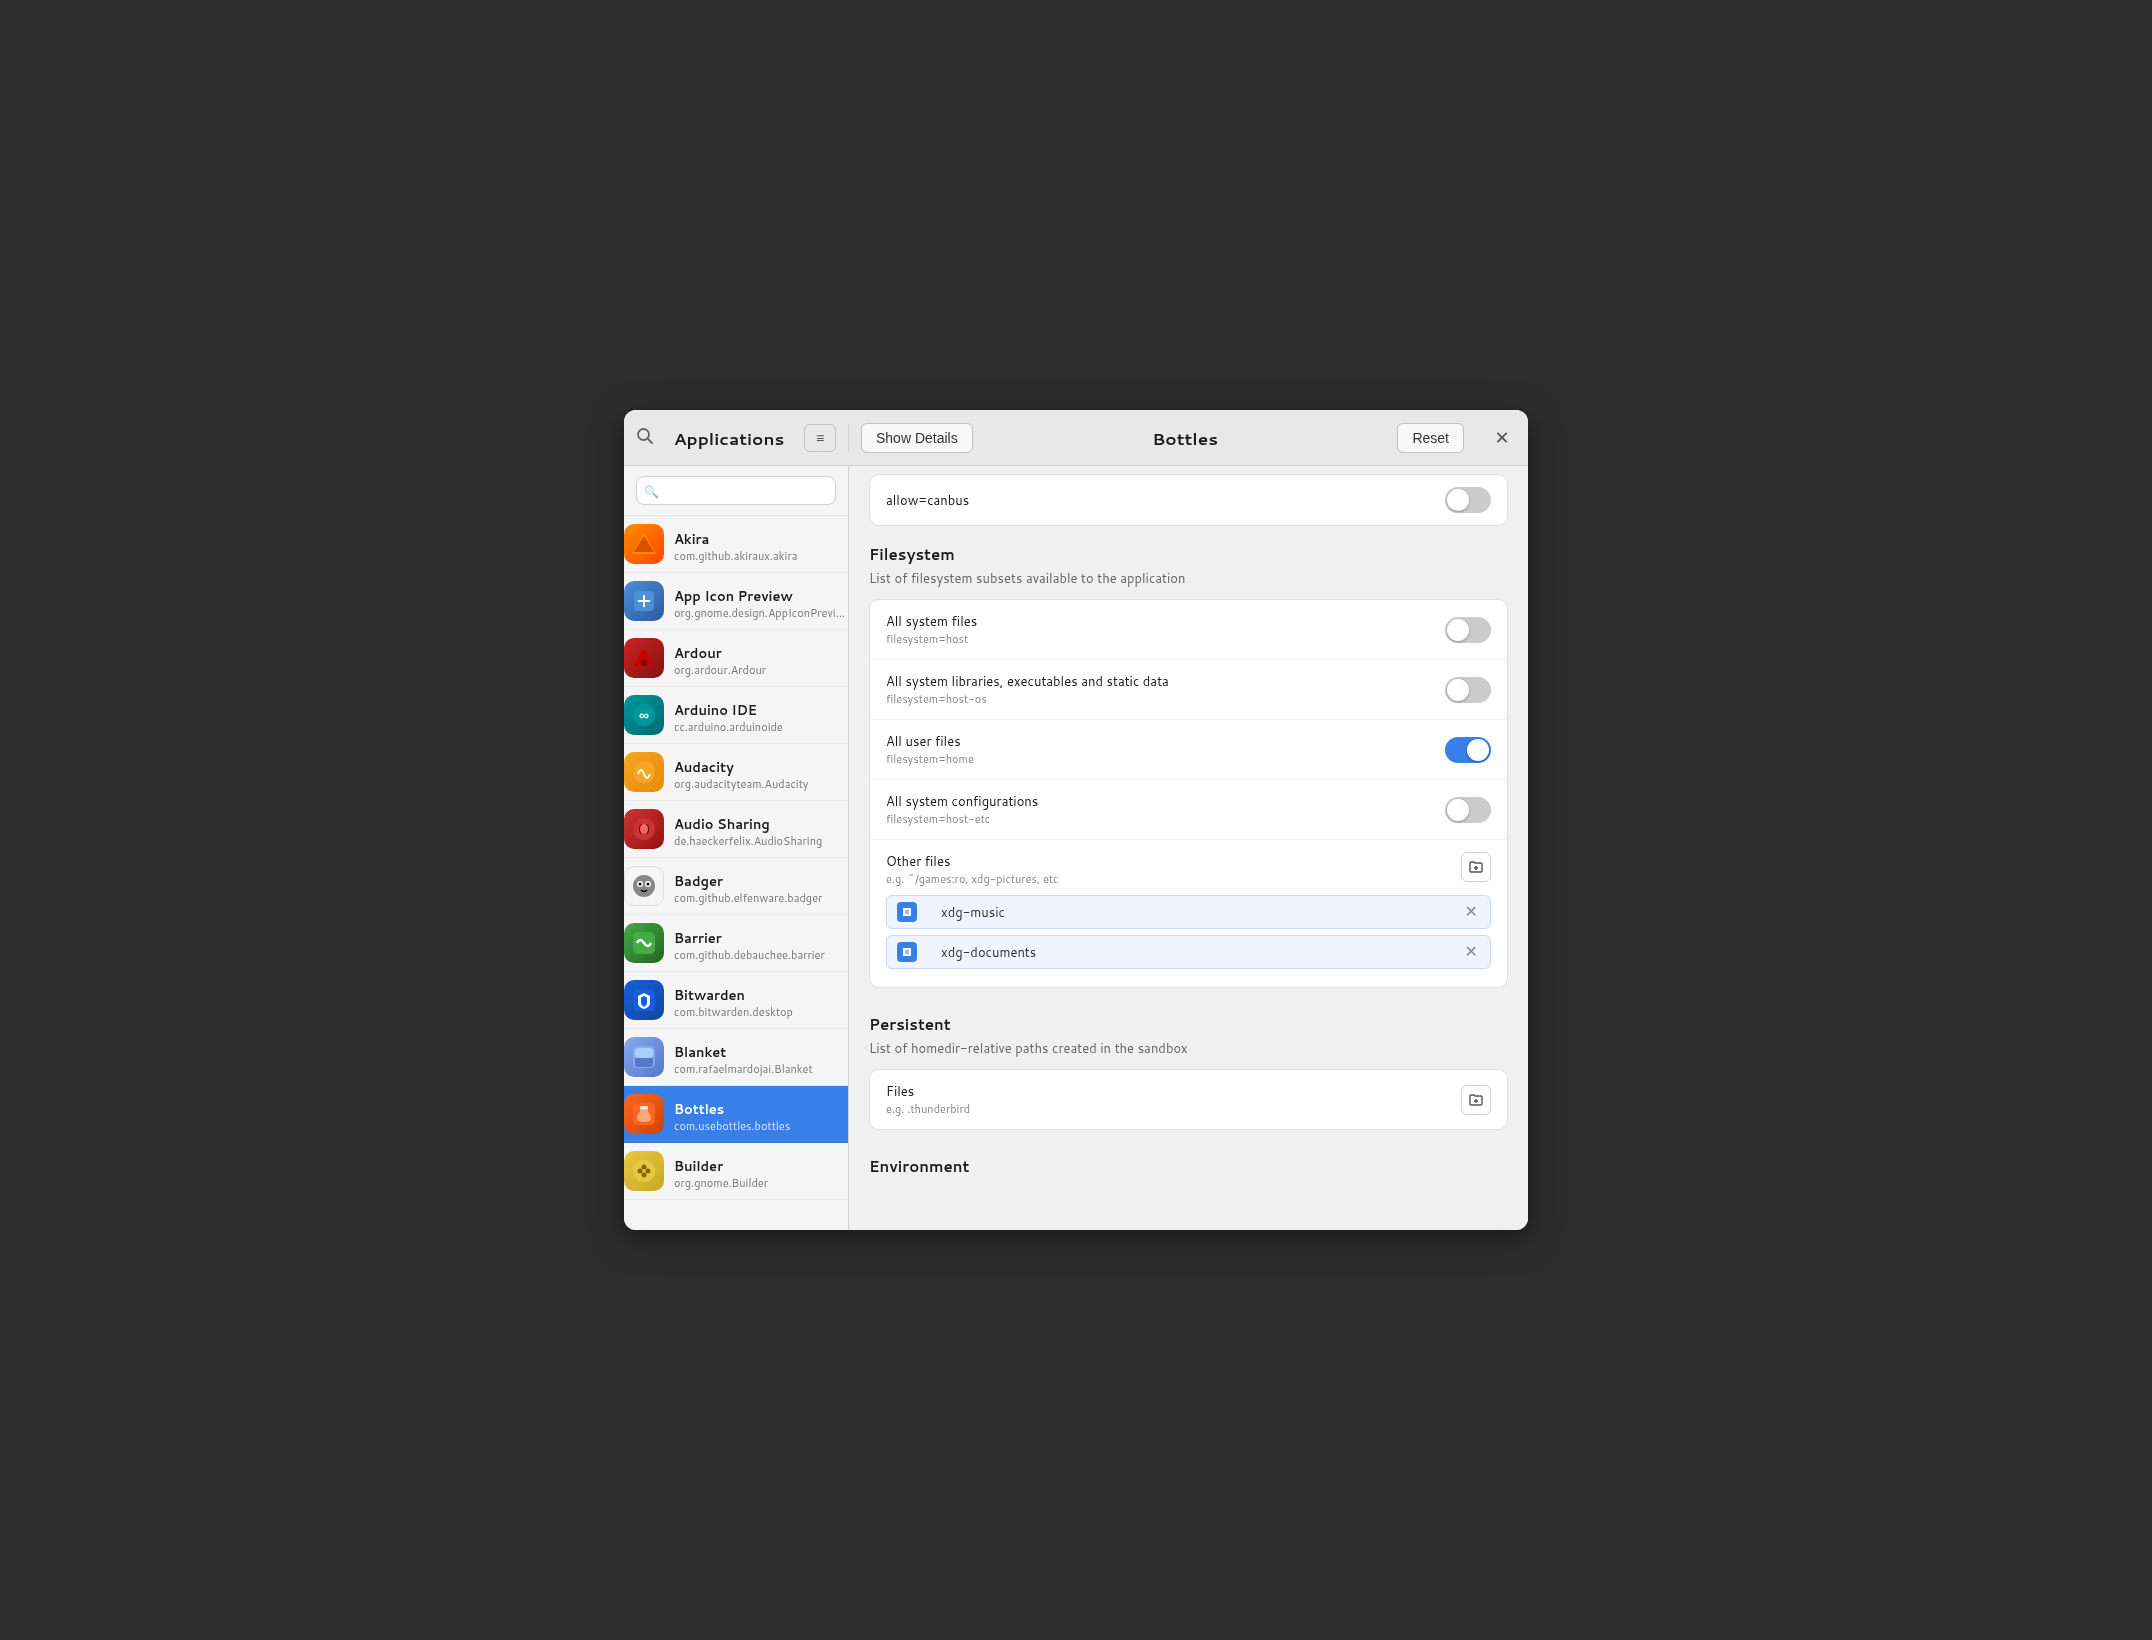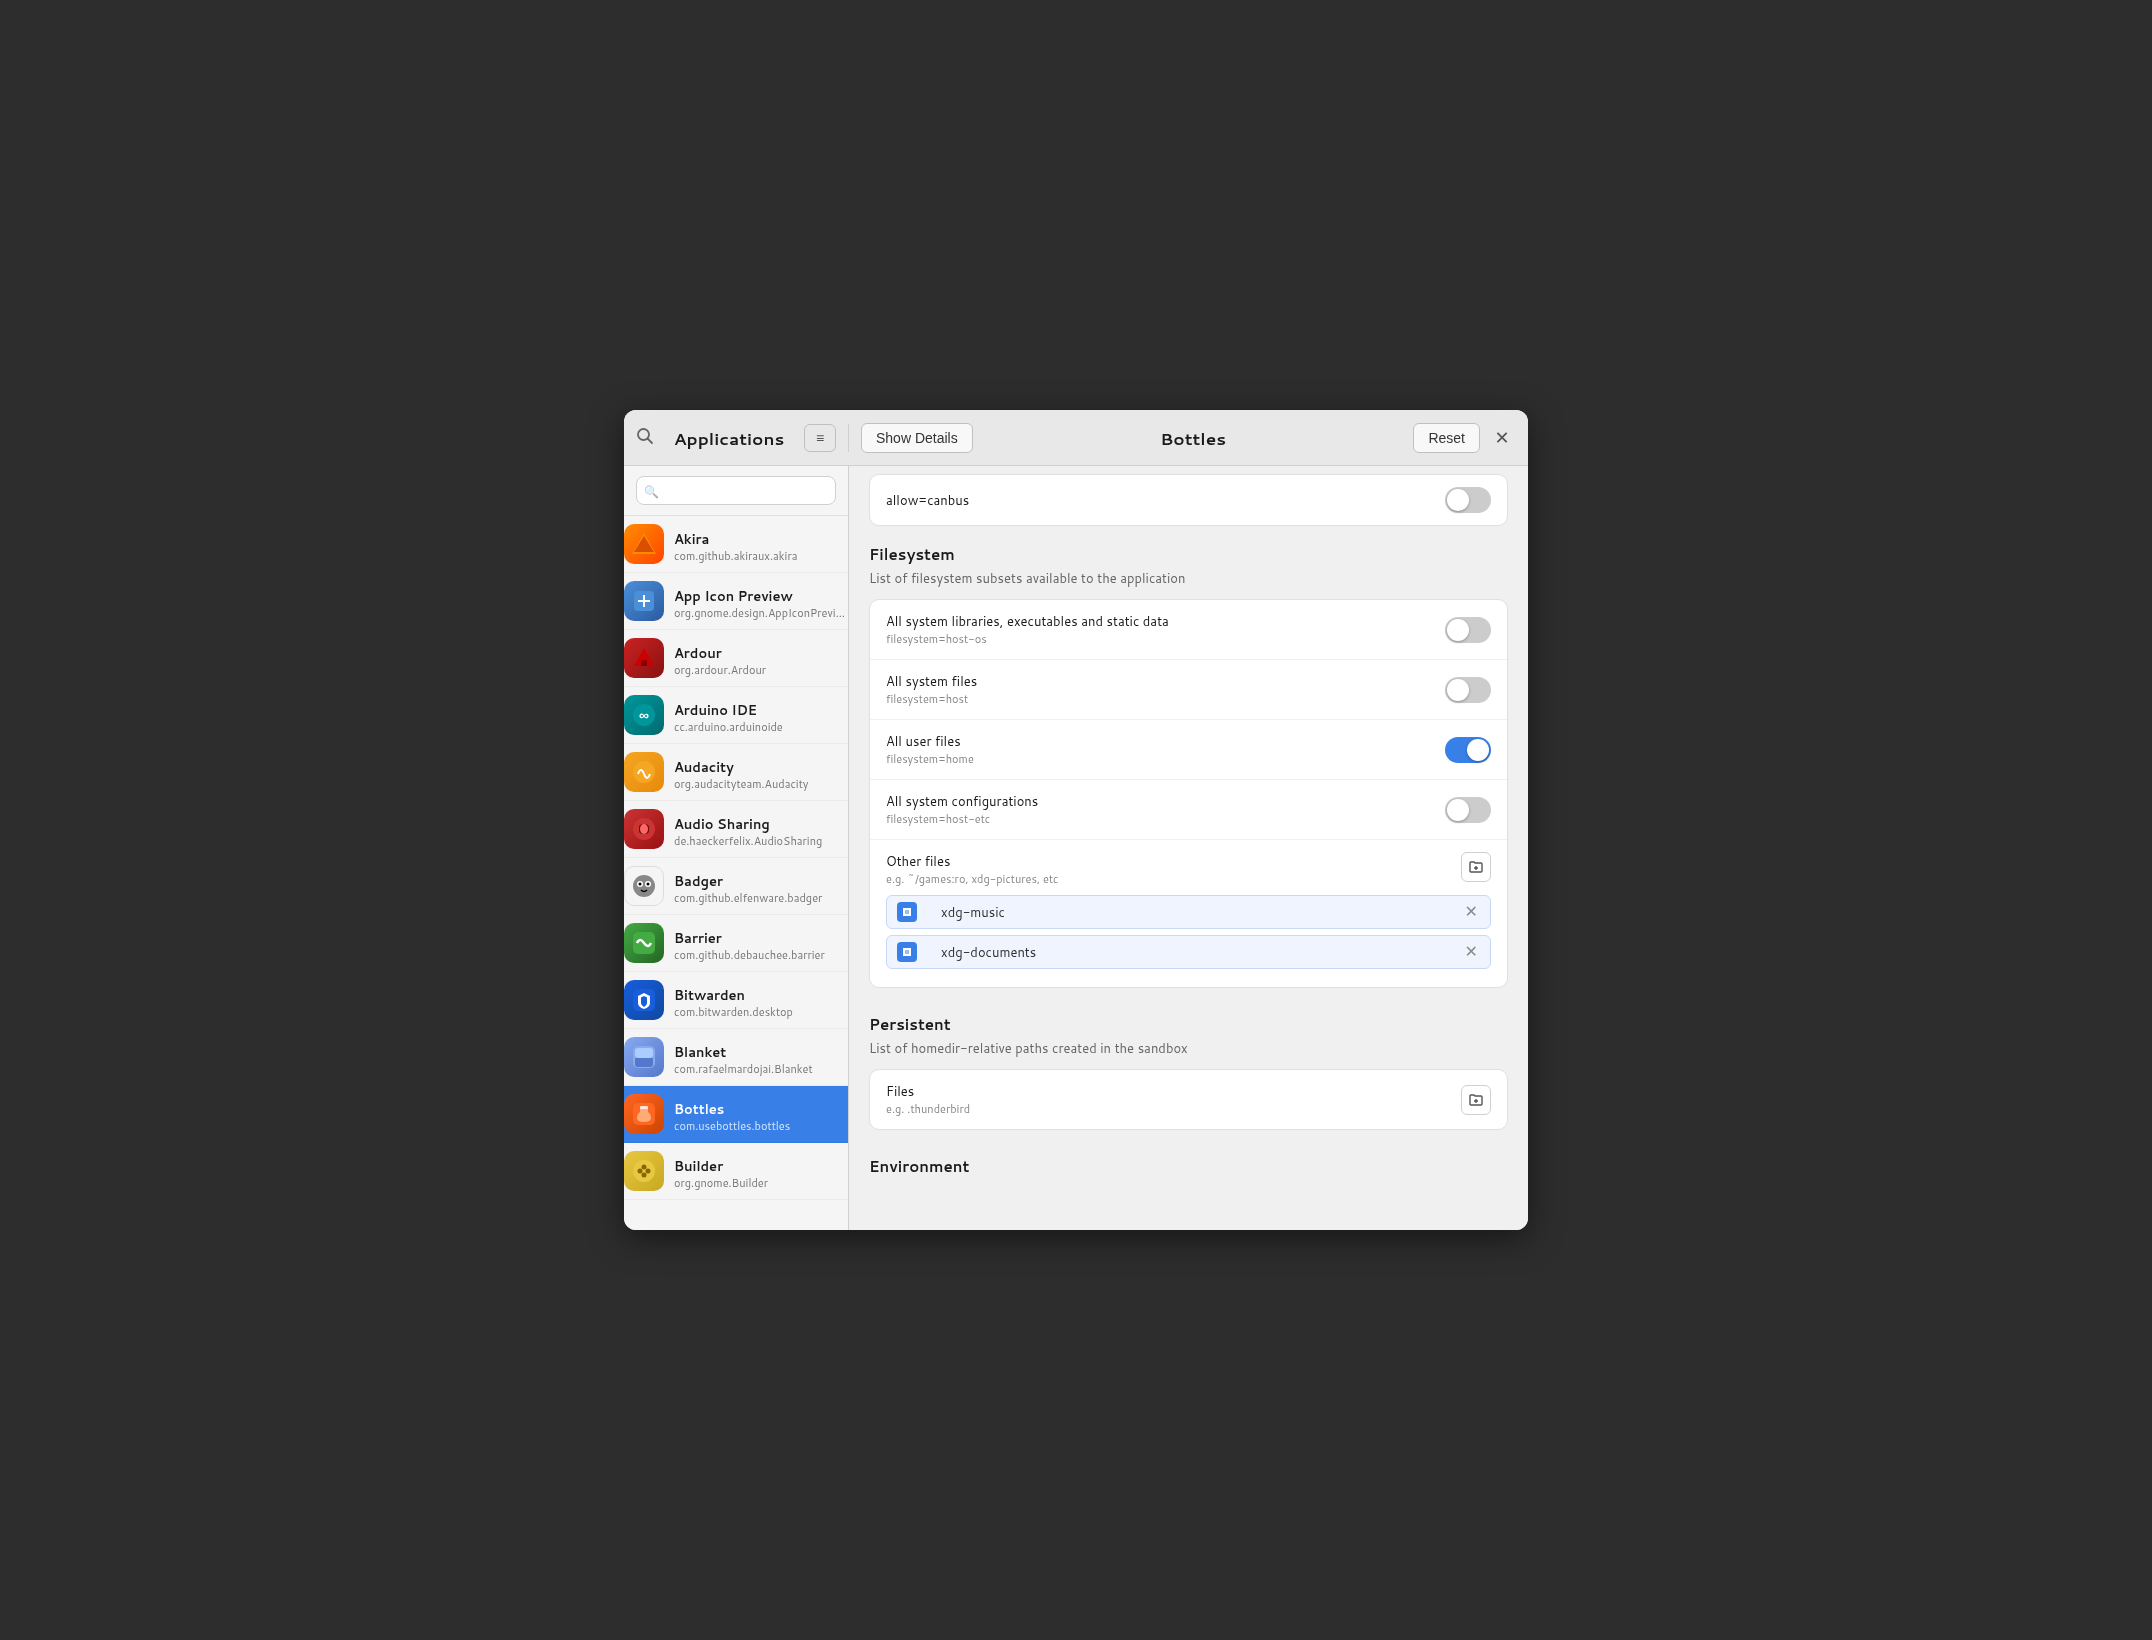--- a/index.html
+++ b/index.html
@@ -86,21 +86,21 @@
       color: #1a1a1a;
     }
     .reset-btn {
       background: #f8f8f8;
       border: 1px solid #c0c0c0;
       border-radius: 6px;
       padding: 6px 14px;
       font-size: 14px;
       cursor: pointer;
       color: #333;
-      margin-right: 8px;
+      margin-right: 24px;
     }
     .close-btn {
       background: none;
       border: none;
       font-size: 18px;
       cursor: pointer;
       color: #555;
       width: 28px;
       height: 28px;
       display: flex;
@@ -556,30 +556,30 @@
       </div>
 
 
       <div class="section">
         <div class="section-title">Filesystem</div>
         <div class="section-desc">List of filesystem subsets available to the application</div>
         <div class="perm-card">
 
           <div class="perm-row">
             <div class="perm-text">
+              <div class="perm-label">All system files</div>
+              <div class="perm-sublabel">filesystem=host</div>
+            </div>
+            <div class="toggle"></div>
+          </div>
+
+          <div class="perm-row">
+            <div class="perm-text">
               <div class="perm-label">All system libraries, executables and static data</div>
               <div class="perm-sublabel">filesystem=host-os</div>
-            </div>
-            <div class="toggle"></div>
-          </div>
-
-          <div class="perm-row">
-            <div class="perm-text">
-              <div class="perm-label">All system files</div>
-              <div class="perm-sublabel">filesystem=host</div>
             </div>
             <div class="toggle"></div>
           </div>
 
           <div class="perm-row">
             <div class="perm-text">
               <div class="perm-label">All user files</div>
               <div class="perm-sublabel">filesystem=home</div>
             </div>
             <div class="toggle on"></div>

